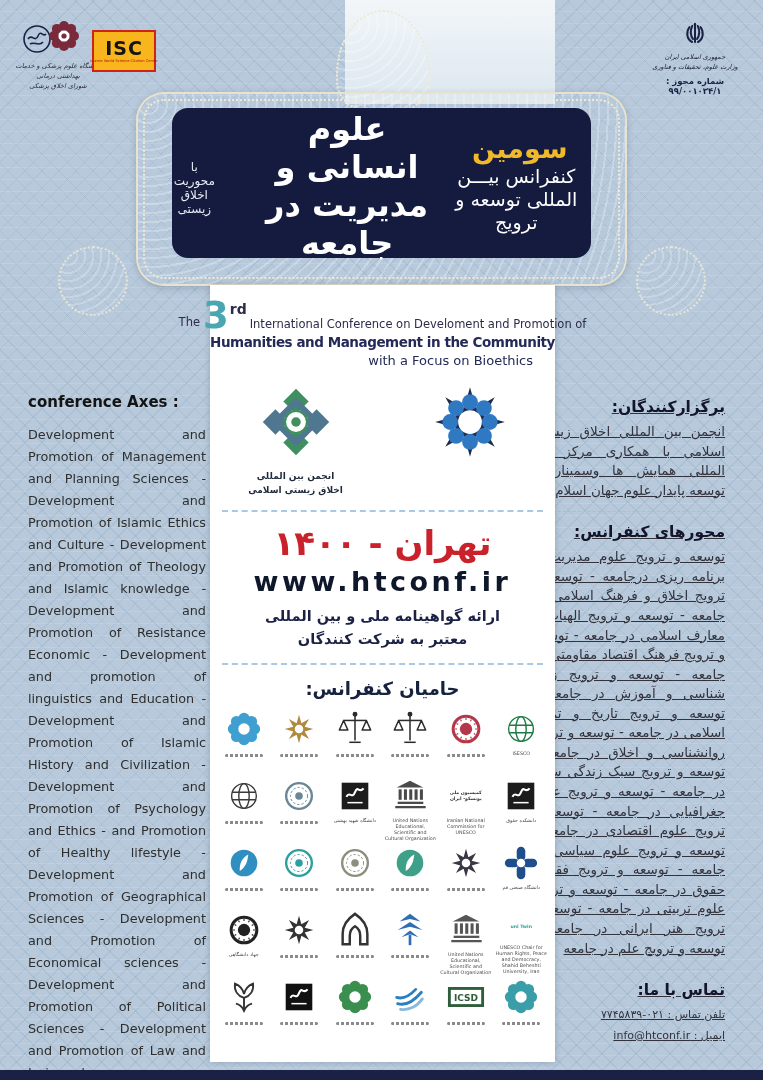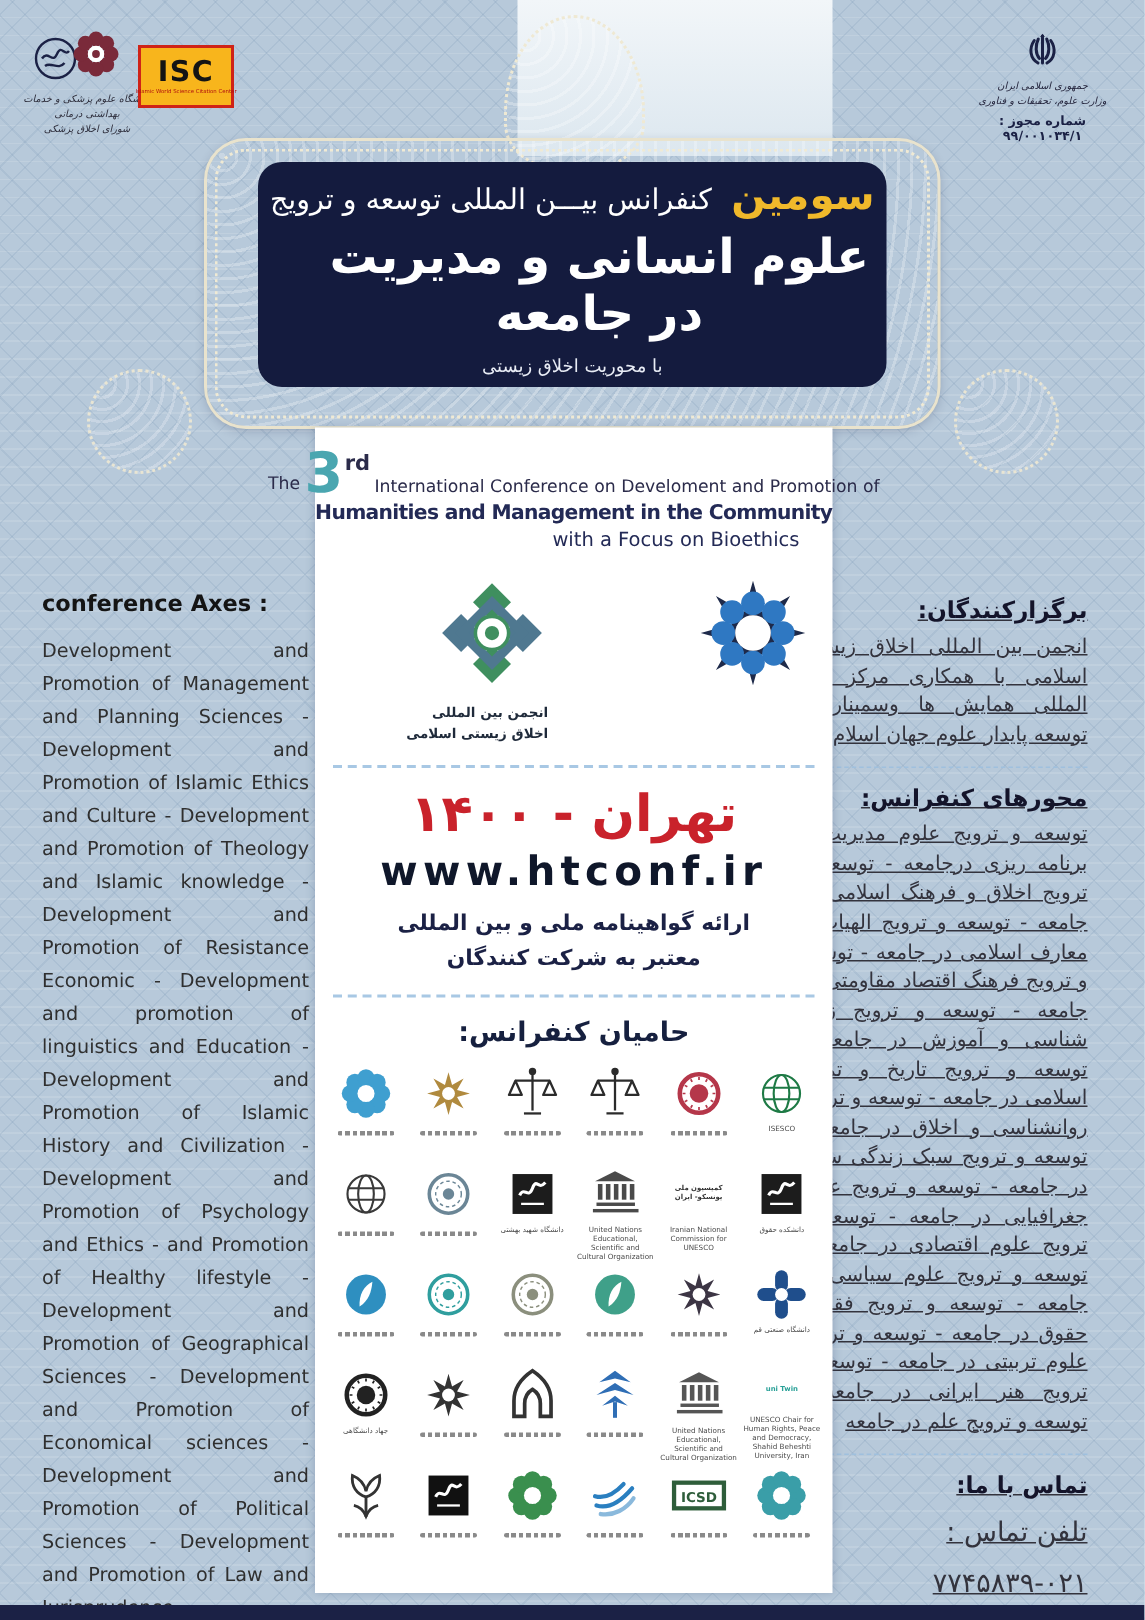--- a/index.html
+++ b/index.html
@@ -38,37 +38,37 @@
   .frame{position:absolute;left:138px;top:94px;width:487px;height:190px;z-index:3;
     background:linear-gradient(180deg,#4cb6c9,#2e94b2);border-radius:26px;
     background-image:repeating-radial-gradient(circle at 10px 10px, rgba(255,255,255,.25) 0 2px, transparent 2px 9px);
     box-shadow:0 0 0 2px #e9e3cd, 0 2px 8px rgba(20,30,70,.3);}
   .frame-trim{position:absolute;inset:5px;border:2px dotted #f0ead4;border-radius:21px;}
   .mdln{position:absolute;width:22px;height:22px;border-radius:50%;background:#bfe9f2;
     border:2px dotted #fdfbf2;z-index:4;}
   .mdln.l{left:196px;top:178px;} .mdln.r{left:546px;top:178px;}
   .banner{position:absolute;left:172px;top:108px;width:419px;height:150px;z-index:4;
     background:#141b3e;border-radius:16px;color:#fff;direction:rtl;
-    display:flex;flex-direction:column;align-items:center;justify-content:center;text-align:center;}
+    display:flex;flex-direction:row;align-items:center;justify-content:center;text-align:center;}
   .b1{font-size:19px;line-height:1.2;}
   .b1 .hl{font-size:27px;font-weight:bold;color:#f0b92b;margin-left:7px;}
   .b2{font-size:32px;font-weight:bold;margin-top:5px;letter-spacing:-.5px;padding-left:36px;}
   .b3{font-size:12px;margin-top:9px;color:#e8ecf5;}
   
   .white-col{position:absolute;left:210px;top:285px;width:345px;height:777px;background:#fff;
     z-index:3;box-shadow:0 0 6px rgba(30,50,90,.25);text-align:center;}
   .etitle{padding-top:16px;}
   .et-l1{font-size:11.5px;color:#2b2b4a;white-space:nowrap;display:flex;align-items:flex-end;justify-content:center;}
   .et-the{margin-right:2px;padding-bottom:2px;}
   .et-3{font-size:37px;line-height:.8;color:#4aa6b0;font-weight:bold;margin:0 1px;}
   .et-rd{font-size:14px;font-weight:bold;color:#2b2b4a;position:relative;top:-14px;margin-right:3px;}
   .et-l2{font-size:13.5px;font-weight:bold;color:#232a56;letter-spacing:-.45px;white-space:nowrap;margin-top:3px;}
   .et-l3{font-size:13px;color:#232a56;text-align:right;padding-right:22px;margin-top:3px;}
   .orgs{display:flex;justify-content:center;gap:34px;margin-top:16px;}
-  .org{width:140px;text-align:right;}
+  .org{width:140px;}
   .org svg{width:76px;height:76px;}
   .org-cap{font-size:9px;font-weight:bold;color:#1f2a3a;direction:rtl;line-height:1.55;margin-top:6px;}
   .dash{border:0;border-top:2px dashed #a8c8e4;margin:13px 12px 0;}
   .city{font-size:34px;font-weight:bold;color:#c9222b;margin-top:11px;direction:rtl;}
   .site{font-size:27px;font-weight:bold;color:#0f172a;letter-spacing:3.5px;margin-top:3px;}
   .cert{font-size:14.5px;font-weight:bold;color:#1b2145;direction:rtl;line-height:1.55;margin:8px 34px 0;}
   .sp-head{font-size:18px;font-weight:bold;color:#16203f;direction:rtl;margin-top:13px;}
   .grid{display:grid;grid-template-columns:repeat(6,1fr);grid-auto-rows:67px;margin:8px 6px 0;}
   .sp{display:flex;flex-direction:column;align-items:center;justify-content:flex-start;padding-top:3px;}
   .sp-ic{width:38px;height:38px;display:flex;align-items:center;justify-content:center;}
@@ -78,21 +78,21 @@
   .squig{width:38px;height:3px;margin-top:6px;border-radius:2px;
     background:repeating-linear-gradient(90deg,#8a8a8a 0 3px,transparent 3px 5px);}
   
   .left-col{position:absolute;left:28px;top:393px;width:178px;z-index:2;color:#2f2f2f;}
   .lc-head{font-size:15px;font-weight:bold;color:#141414;margin:0 0 7px;}
   .lc-body{font-size:12.8px;line-height:1.72;text-align:justify;}
   .right-col{position:absolute;left:533px;top:398px;width:192px;z-index:2;direction:rtl;color:#33333d;text-decoration:underline;}
   .rc-head{font-size:15.5px;font-weight:bold;color:#14142a;margin:0 0 6px;}
   .rc-body{font-size:13.5px;line-height:1.45;text-align:justify;margin:0;}
   .rc-dash{border:0;border-top:1.5px dashed #9fc0de;margin:11px 0;}
-  .rc-line{font-size:18px;line-height:1.9;}
+  .rc-line{font-size:11px;line-height:1.9;}
   .bottom-bar{position:absolute;left:0;bottom:0;width:100%;height:10px;background:#1b2145;z-index:6;}
 </style>
 </head>
 <body>
 
 <div class="poster">
 
   <div class="light-strip"></div>
   <div class="dome"></div>
   <div class="curl l"></div>

